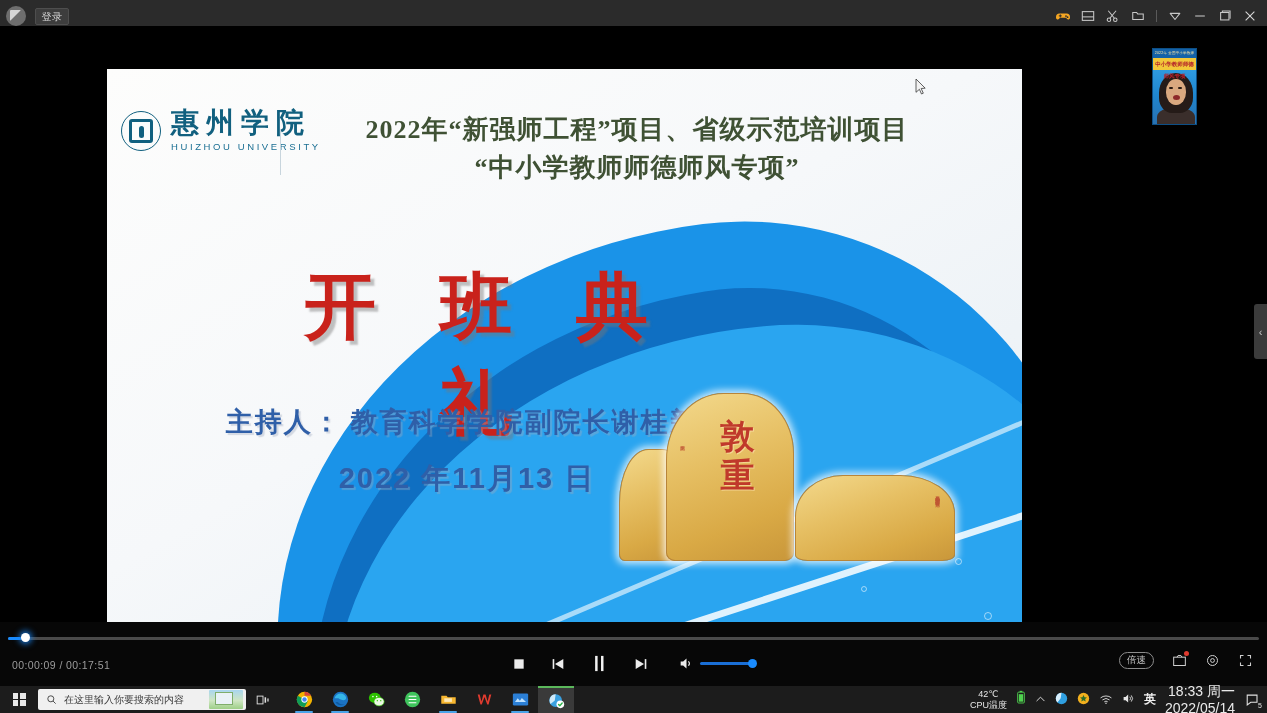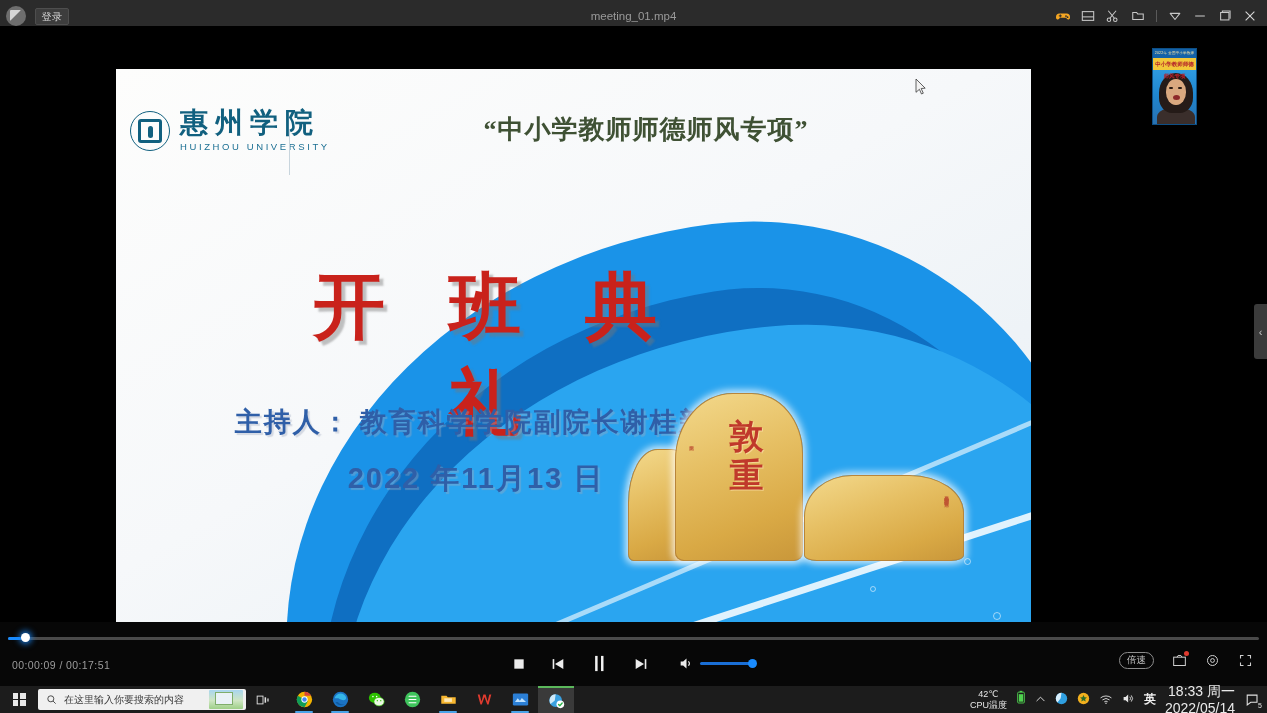--- a/index.html
+++ b/index.html
@@ -61,21 +61,21 @@
     position:absolute; left:13px; top:30px; width:20px; height:26px;
     background:#d9a87f; border-radius:48%;
   }
   .pip-eye{ position:absolute; width:4px; height:2px; background:#2a1a12; border-radius:2px; top:38px;}
   .pip-eye.l{left:16px;} .pip-eye.r{left:25px;}
   .pip-mouth{ position:absolute; left:20px; top:46px; width:7px; height:5px; background:#8d2a2a; border-radius:50%;}
   .pip-body{ position:absolute; left:4px; top:58px; width:38px; height:20px; background:#3a2e2b; border-radius:50% 50% 0 0;}
 
   
   .slide {
-    position:absolute; left:116px; top:43px; width:915px; height:591px;
+    position:absolute; left:107px; top:43px; width:915px; height:591px;
     background:linear-gradient(150deg,#fdfdfc 0%,#f6f8fa 45%,#eef3f7 70%,#e9f1f6 100%);
     overflow:hidden;
   }
   .slide-border-b { position:absolute; left:0; bottom:0; width:100%; height:14px; background:#0d4f86; }
 
   .wave { position:absolute; right:0; bottom:0; width:100%; height:100%; overflow:hidden; }
   .w1 { position:absolute; right:-60px; bottom:-130px; width:820px; height:560px;
         background:#1a93e8; border-radius:58% 42% 0 0 / 72% 62% 0 0; transform:rotate(-7deg); }
   .w2 { position:absolute; right:-30px; bottom:-180px; width:760px; height:540px;
         background:#0f6fc2; border-radius:60% 40% 0 0 / 74% 60% 0 0; transform:rotate(-9deg); }
@@ -199,21 +199,20 @@
   .notif { position:relative; width:17px; height:17px; display:flex; align-items:center; justify-content:center;}
 </style>
 </head>
 <body>
 
 <div id="app">
 
   <div class="titlebar">
     <div class="tb-logo"></div>
     <div class="tb-login">登录</div>
-    <div class="tb-title">meeting_01.mp4</div>
     <div class="tb-right">
       <span class="tb-ic">
         <svg viewBox="0 0 16 16">
             <path fill="#f5a623" d="M4 5h8a4 4 0 0 1 4 4v1a2 2 0 0 1-3.6 1.2L11.5 10h-7l-.9 1.2A2 2 0 0 1 0 10V9a4 4 0 0 1 4-4z"></path>
             <circle cx="11.4" cy="8" r="1" fill="#2b2b2b"></circle>
             <circle cx="13.2" cy="9.4" r="1" fill="#2b2b2b"></circle>
             <rect x="3.2" y="7.3" width="3.4" height="1.1" fill="#2b2b2b"></rect>
             <rect x="4.35" y="6.2" width="1.1" height="3.4" fill="#2b2b2b"></rect>
           </svg>
       </span>
@@ -280,20 +279,21 @@
       <div class="logo-wrap">
         <div class="logo-mark"></div>
         <div>
           <div class="logo-txt-cn">惠州学院</div>
           <div class="logo-txt-en">HUIZHOU UNIVERSITY</div>
         </div>
       </div>
       <div class="logo-rule"></div>
 
       <div class="slide-title">
+        <div>2022年“新强师工程”项目、省级示范培训项目</div>
         <div>“中小学教师师德师风专项”</div>
       </div>
 
       <div class="slide-headline">开 班 典 礼</div>
       <div class="slide-host">主持人： 教育科学学院副院长谢桂新</div>
       <div class="slide-date">2022 年11月13 日</div>
 
       <div class="stones">
         <div class="stone s-left"></div>
         <div class="stone s-mid">

